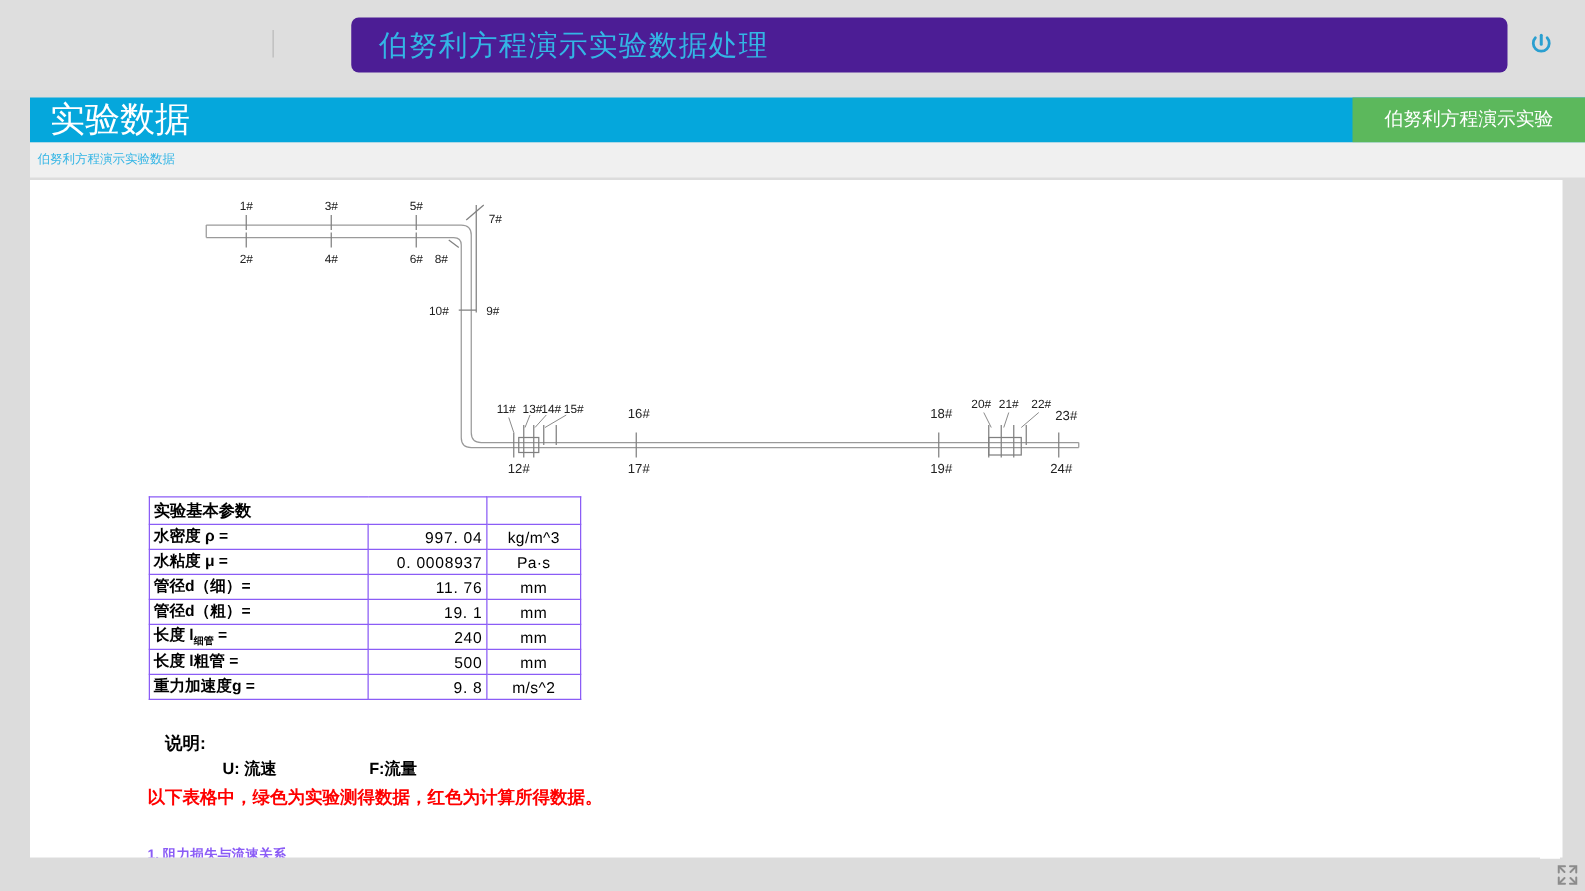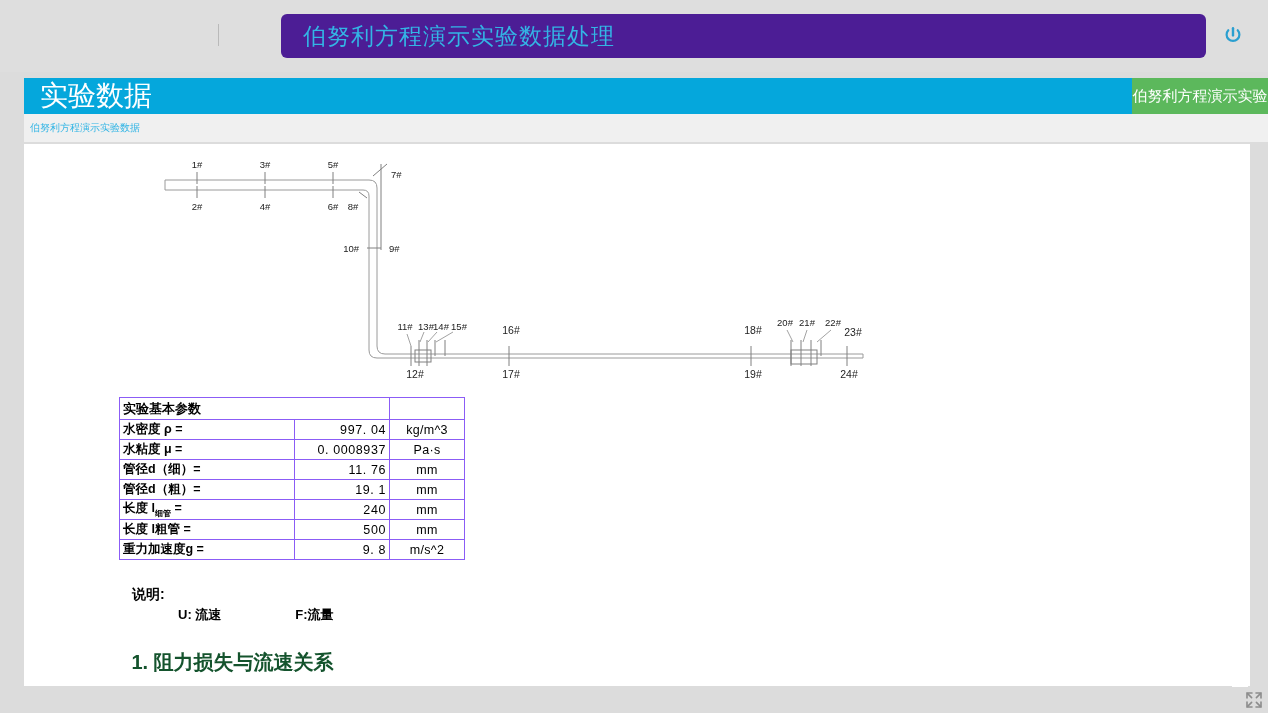--- a/index.html
+++ b/index.html
@@ -60,21 +60,21 @@
     position: absolute;
     left: 16px; top: 4px;
     font-size: 28px;
     color: #ffffff;
     line-height: 28px;
     white-space: nowrap;
   }
   #header-badge {
     position: absolute;
     right: 0; top: 0;
-    width: 136px; height: 36px;
+    width: 186px; height: 36px;
     background: #5cb85c;
     color: #ffffff;
     font-size: 15px;
     line-height: 36px;
     text-align: center;
     white-space: nowrap;
     cursor: pointer;
   }
 
   
@@ -144,23 +144,23 @@
     line-height: 22px; white-space: nowrap;
     padding-left: 46px;
   }
   .note-defs .gap { display: inline-block; width: 74px; }
   .note-red {
     font-size: 14px; font-weight: bold; color: #ff0000;
     line-height: 22px; white-space: nowrap;
     margin-left: -14px;
   }
   .section-head {
-    font-size: 20px; font-weight: bold; color: #14532d;
+    font-size: 11px; font-weight: bold; color: #8b5cf6;
     line-height: 20px; white-space: nowrap;
-    margin-left: -14px; margin-top: 26px; text-align: right;
+    margin-left: -14px; margin-top: 26px;
   }
 
   
   #fs-handle {
     position: absolute;
     left: 1245px; top: 691px;
     width: 18px; height: 18px;
     cursor: pointer;
   }
   #fs-handle svg { display: block; }
@@ -335,20 +335,21 @@
         <td class="unit">m/s^2</td>
       </tr>
     </tbody>
   </table>
 
   <div id="notes">
     <div class="note-head">说明:</div>
     <div class="note-defs">
       <span>U: 流速</span><span class="gap"></span><span>F:流量</span>
     </div>
+    <div class="note-red">以下表格中，绿色为实验测得数据，红色为计算所得数据。</div>
     <div class="section-head">1. 阻力损失与流速关系</div>
   </div>
 
 </div>
 
 <div id="corner-fold"></div>
 <div id="fs-handle">
   <svg width="18" height="18" viewBox="0 0 18 18">
     <g stroke="#8c8c8c" stroke-width="1.6" fill="none" stroke-linecap="round">
       <path d="M7 2 L2 2 L2 7"></path>

